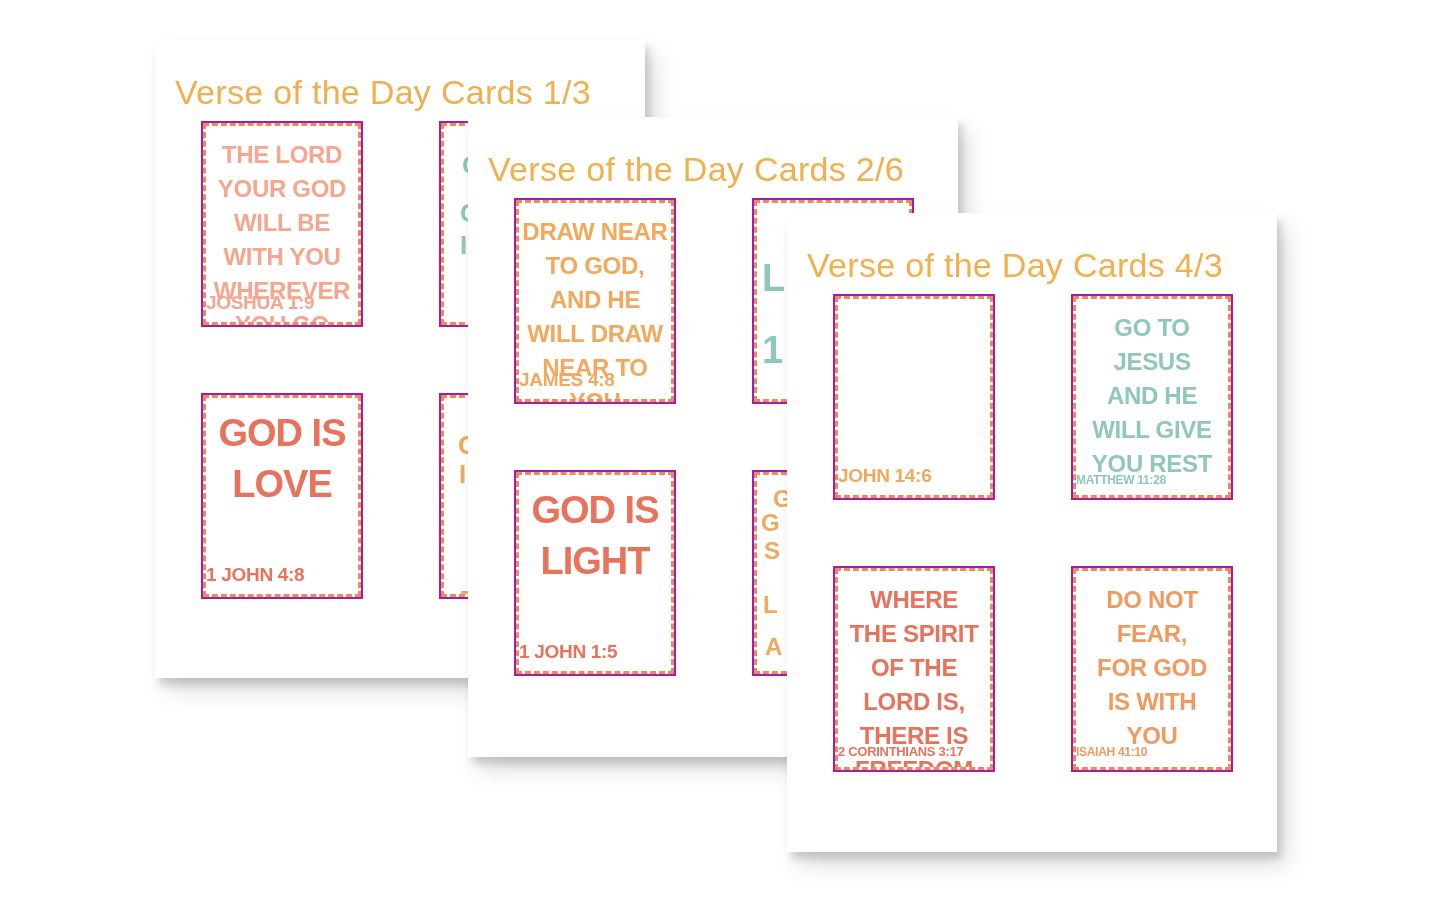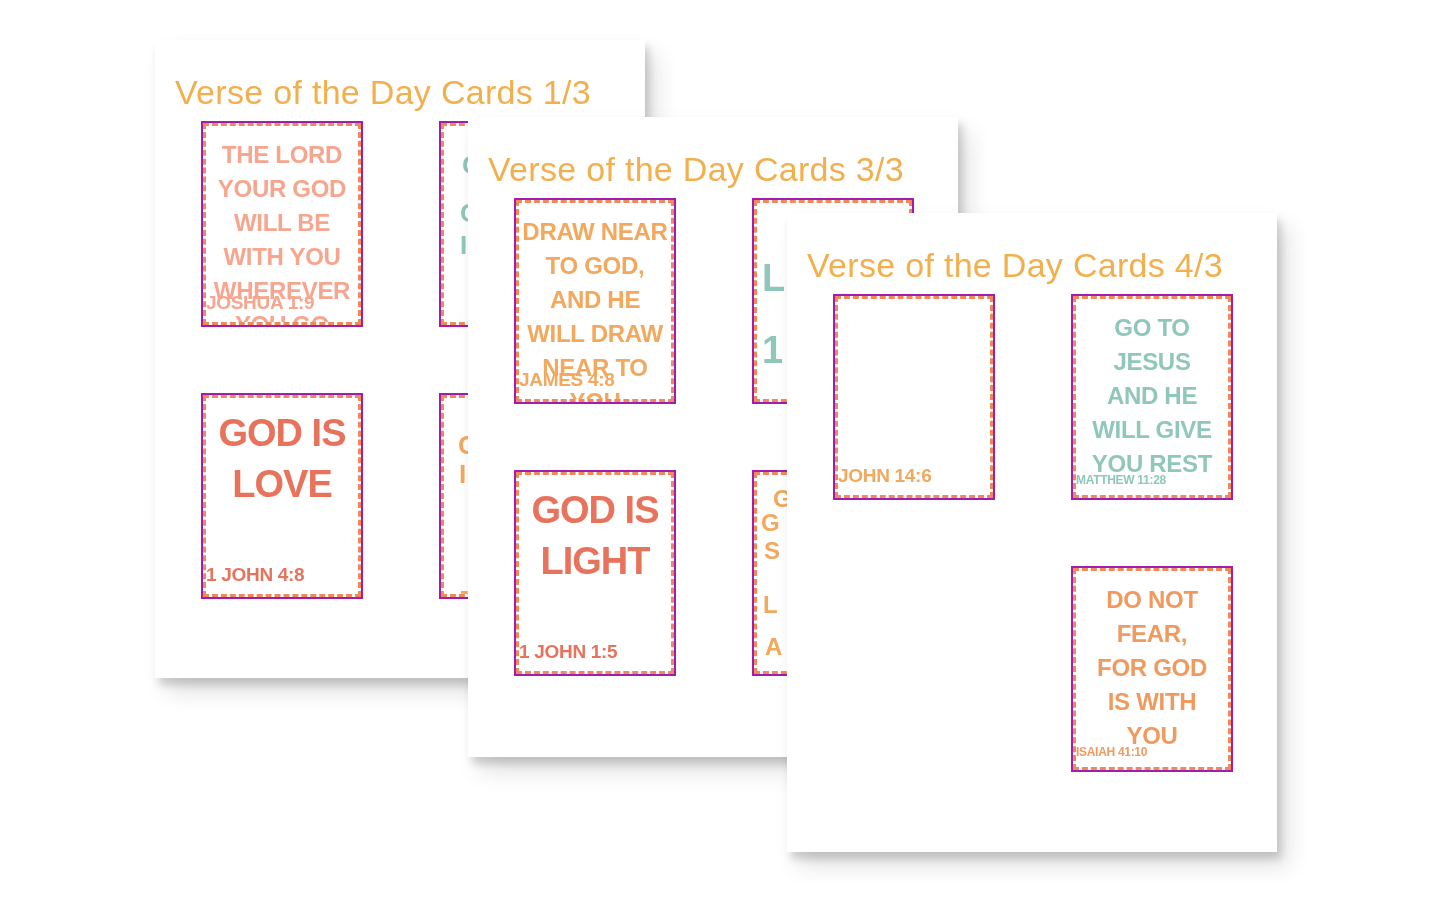--- a/index.html
+++ b/index.html
@@ -124,21 +124,21 @@
     <div class="card col2 row2">
       <div class="face">
         <span class="fg fg-orange p1c4-f1">G</span>
         <span class="fg fg-orange p1c4-f2">I</span>
         <span class="fg fg-orange p1c4-ref">J</span>
       </div>
     </div>
   </section>
 
   <section class="page" id="page2">
-    <h1 class="page-title">Verse of the Day Cards 3/3</h1>
+    <h1 class="page-title">Verse of the Day Cards 2/6</h1>
 
     <div class="card col1 row1 t-orange">
       <div class="face">
         <div class="verse">DRAW NEAR
 TO GOD,
 AND HE
 WILL DRAW
 NEAR TO
 YOU</div>
         <div class="ref ref-lg">JAMES 4:8</div>
@@ -187,20 +187,31 @@
       <div class="face">
         <div class="verse">GO TO
 JESUS
 AND HE
 WILL GIVE
 YOU REST</div>
         <div class="ref ref-md">MATTHEW 11:28</div>
       </div>
     </div>
 
+    <div class="card col1 row2 t-coral">
+      <div class="face">
+        <div class="verse">WHERE
+THE SPIRIT
+OF THE
+LORD IS,
+THERE IS
+FREEDOM</div>
+        <div class="ref ref-sm">2 CORINTHIANS 3:17</div>
+      </div>
+    </div>
 
     <div class="card col2 row2 t-orange2">
       <div class="face">
         <div class="verse">DO NOT
 FEAR,
 FOR GOD
 IS WITH
 YOU</div>
         <div class="ref ref-md">ISAIAH 41:10</div>
       </div>

